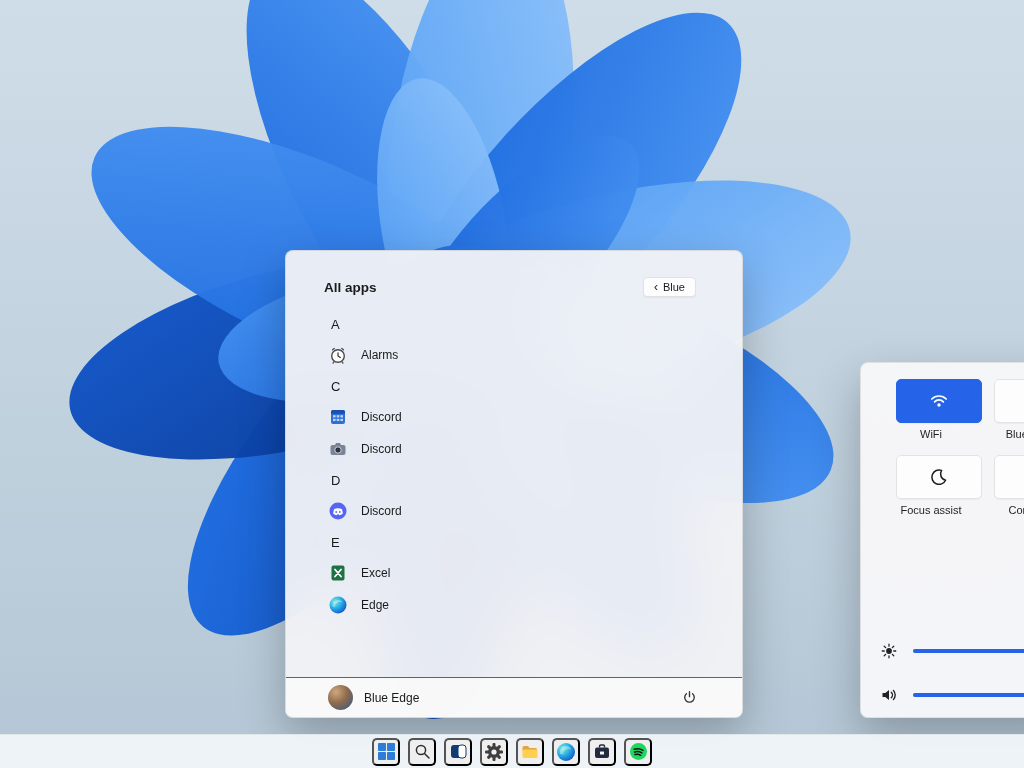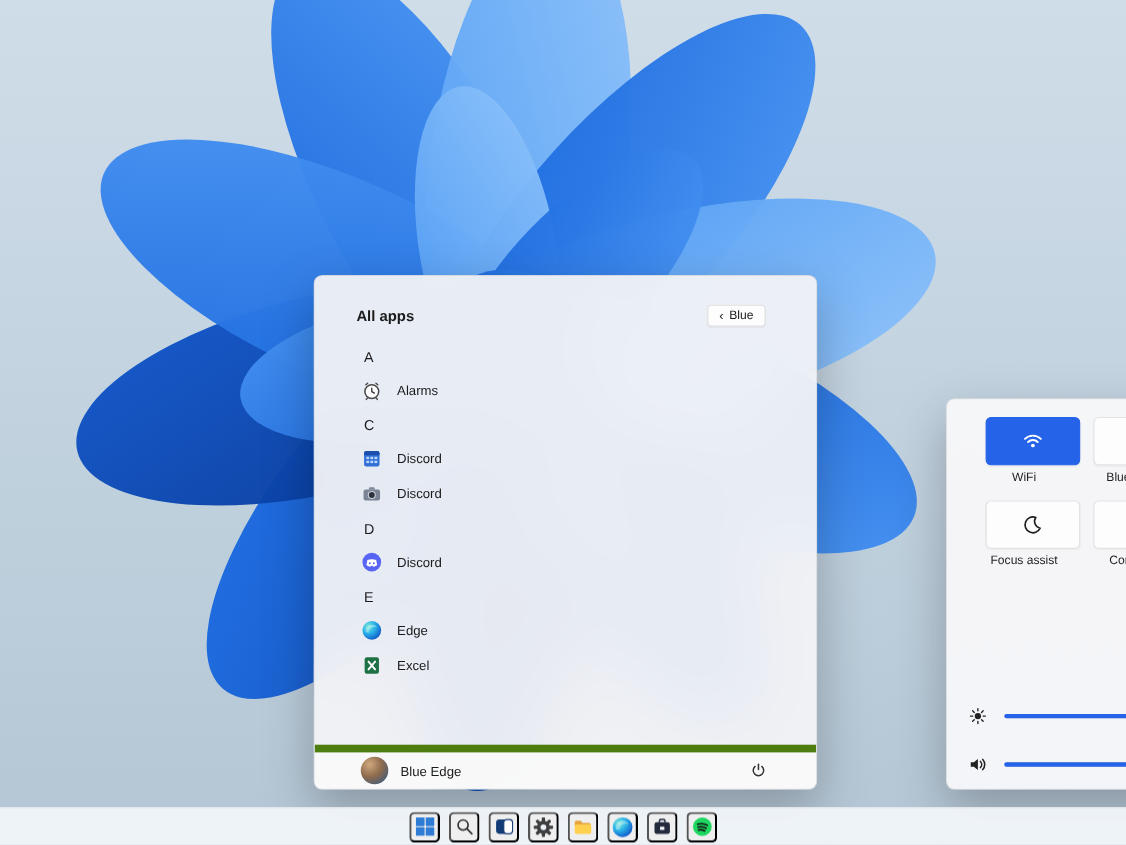--- a/index.html
+++ b/index.html
@@ -21,21 +21,21 @@
     background:#fdfdfd; border:1px solid #e1e1e1; border-radius:4px; padding:3px 10px;
     box-shadow:0 1px 1px rgba(0,0,0,.05); cursor:pointer; }
   .back-chevron { font-size:12px; line-height:1; }
   .sm-list { margin-top:12px; }
   .sm-letter { height:30px; display:flex; align-items:center; padding-left:45px;
     font-size:13px; cursor:pointer; }
   .sm-app { height:32px; display:flex; align-items:center; gap:13px; padding-left:42px;
     font-size:12px; cursor:pointer;text-align:center; }
   .app-ico { width:20px; height:20px; flex:0 0 20px; display:flex; align-items:center; justify-content:center; }
   .sm-footer { position:absolute; left:0; right:0; bottom:0; height:40px;
-    background:rgba(250,250,250,.9); border-top:7px solid #4d7c0f;
+    background:rgba(250,250,250,.9); border-top:1px solid #4d7c0f;
     display:flex; align-items:center; justify-content:space-between; padding:0 38px 0 42px; }
   .user-chip { display:flex; align-items:center; gap:11px; cursor:pointer; }
   .avatar { width:25px; height:25px; border-radius:50%;
     background:radial-gradient(circle at 32% 28%, #cfa87e 0%, #8f6b4d 45%, #4d5e74 80%, #32425a 100%); }
   .user-name { font-size:12px; }
   .power-btn { width:30px; height:30px; display:flex; align-items:center; justify-content:center;
     border-radius:4px; cursor:pointer; }
 
   
   .quick-settings { position:absolute; left:860px; top:362px; width:330px; height:356px;
@@ -224,35 +224,35 @@
         <span>Discord</span>
       </div>
 
       <div class="sm-letter">
         <span>E</span>
       </div>
 
       <div class="sm-app">
         <span class="app-ico">
           <svg viewBox="0 0 20 20" width="20" height="20">
+            <rect x="3.5" y="2.5" width="13" height="15" rx="2" fill="#1e7145"></rect>
+            <path d="M7 6.5l6 7M13 6.5l-6 7" stroke="#fff" stroke-width="1.8" stroke-linecap="round"></path>
+          </svg>
+        </span>
+        <span>Excel</span>
+      </div>
+
+      <div class="sm-app">
+        <span class="app-ico">
+          <svg viewBox="0 0 20 20" width="20" height="20">
             <circle cx="10" cy="10" r="8.5" fill="url(#edgeGrad)"></circle>
             <path d="M4.5 11.5A5.8 5.8 0 0 1 15 7.5c-1.2-.6-3-.8-4.6-.2-2.3.8-3.4 2.8-3 4.9z" fill="rgba(255,255,255,.35)"></path>
           </svg>
         </span>
         <span>Edge</span>
-      </div>
-
-      <div class="sm-app">
-        <span class="app-ico">
-          <svg viewBox="0 0 20 20" width="20" height="20">
-            <rect x="3.5" y="2.5" width="13" height="15" rx="2" fill="#1e7145"></rect>
-            <path d="M7 6.5l6 7M13 6.5l-6 7" stroke="#fff" stroke-width="1.8" stroke-linecap="round"></path>
-          </svg>
-        </span>
-        <span>Excel</span>
       </div>
     </div>
 
     <div class="sm-footer">
       <div class="user-chip">
         <span class="avatar"></span>
         <span class="user-name">Blue Edge</span>
       </div>
       <div class="power-btn">
         <svg viewBox="0 0 20 20" width="17" height="17">

